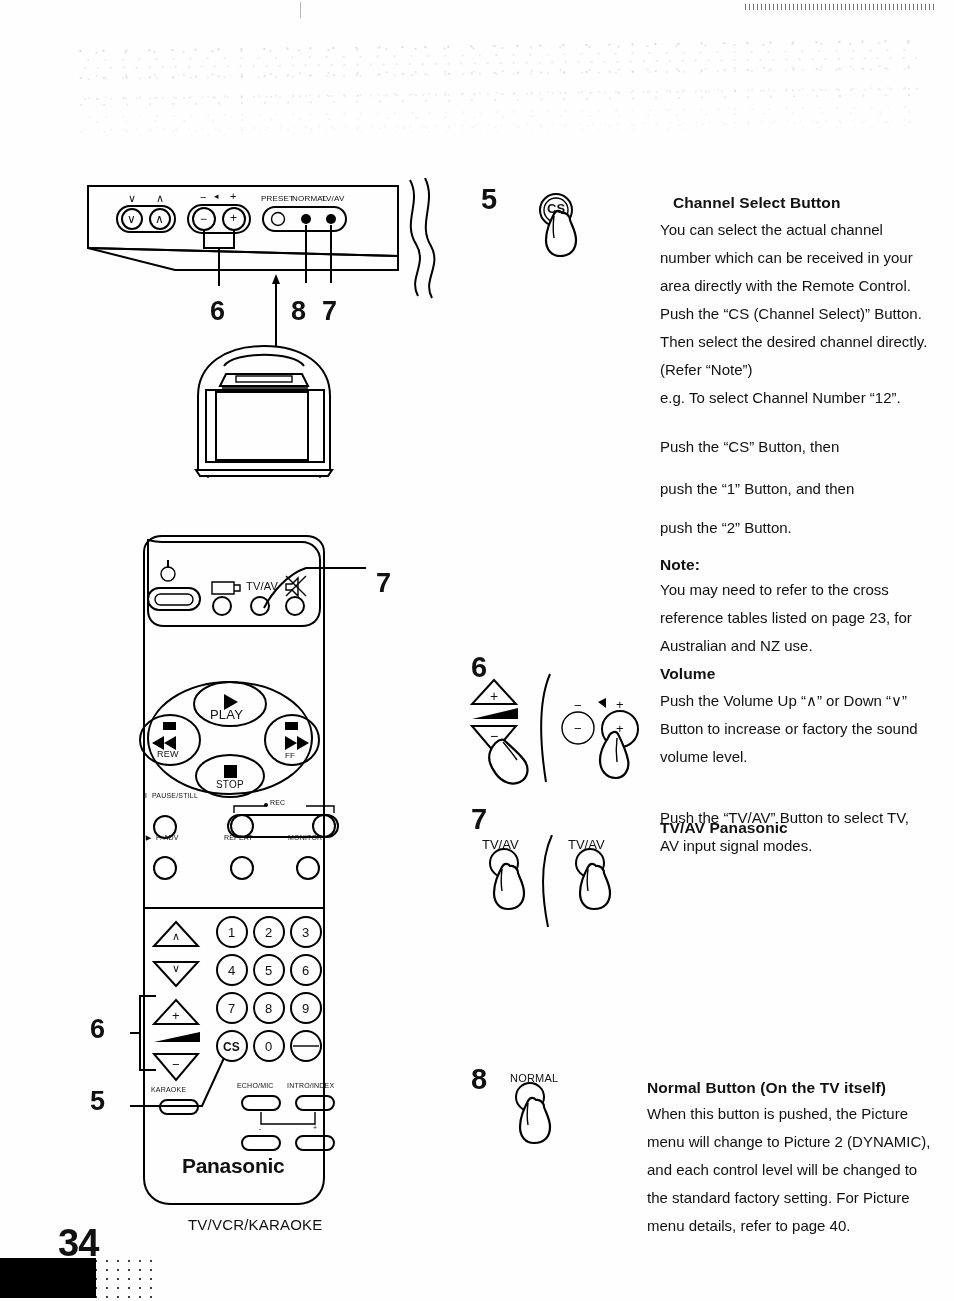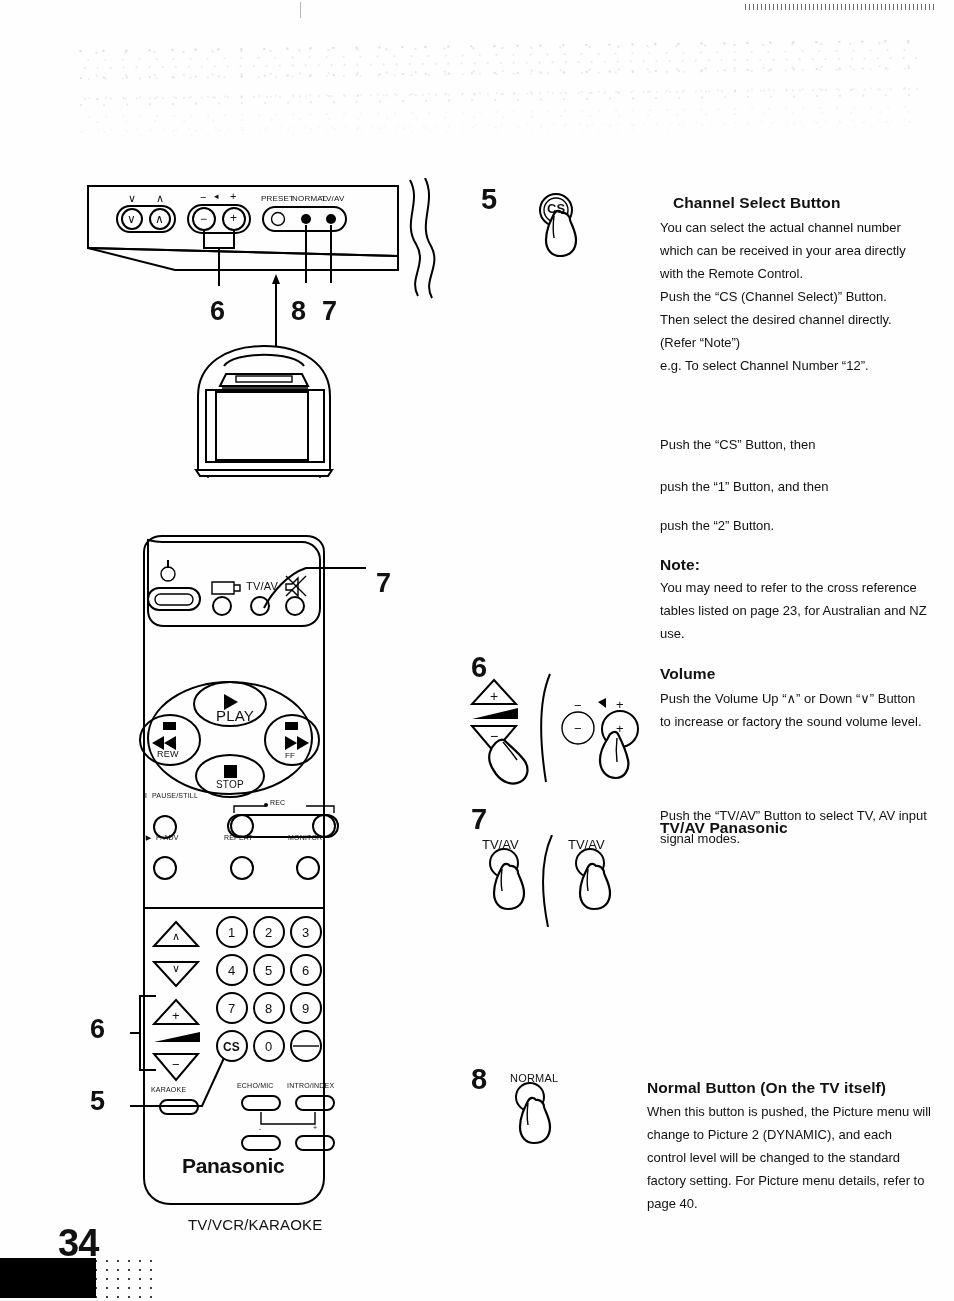--- a/index.html
+++ b/index.html
@@ -82,22 +82,22 @@
 
   .txt-head {
     position: absolute;
     font-weight: bold;
     font-size: 15.5px;
     letter-spacing: .1px;
     white-space: nowrap;
   }
   .txt-body {
     position: absolute;
-    font-size: 13px;
-    line-height: 23px;
+    font-size: 15px;
+    line-height: 28px;
     width: 268px;
   }
 
   .diag-label {
     position: absolute;
     font-size: 8px;
     font-family: "Liberation Sans", sans-serif;
     white-space: nowrap;
     letter-spacing: .2px;
   }
@@ -295,21 +295,21 @@
 
     <div class="diag-label md" style="left:116px;top:50px;">TV/AV</div>
     <div class="diag-label sm" style="left:22px;top:262px;">PAUSE/STILL</div>
     <div class="diag-label sm" style="left:14px;top:262px;">‖</div>
     <div class="diag-label sm" style="left:26px;top:304px;">F. ADV</div>
     <div class="diag-label sm" style="left:13px;top:304px;">‖▶</div>
     <div class="diag-label sm" style="left:140px;top:269px;">REC</div>
     <div class="dot" style="left:134px;top:273px;width:4px;height:4px;"></div>
     <div class="diag-label sm" style="left:94px;top:304px;">REPEAT</div>
     <div class="diag-label sm" style="left:158px;top:304px;">MONITOR</div>
-    <div class="diag-label sm" style="left:86px;top:177px;font-size:15px;">PLAY</div>
+    <div class="diag-label sm" style="left:80px;top:177px;font-size:13px;">PLAY</div>
     <div class="diag-label sm" style="left:86px;top:249px;font-size:10px;">STOP</div>
     <div class="diag-label sm" style="left:27px;top:219px;font-size:9px;">REW</div>
     <div class="diag-label sm" style="left:155px;top:221px;font-size:8px;">FF</div>
     <div class="diag-label sm" style="left:21px;top:556px;">KARAOKE</div>
     <div class="diag-label sm" style="left:107px;top:552px;">ECHO/MIC</div>
     <div class="diag-label sm" style="left:157px;top:552px;">INTRO/INDEX</div>
     <div class="diag-label sm" style="left:129px;top:595px;">-</div>
     <div class="diag-label sm" style="left:183px;top:594px;">+</div>
 
     <div class="diag-label" style="left:98px;top:395px;font-size:13px;">1</div>

